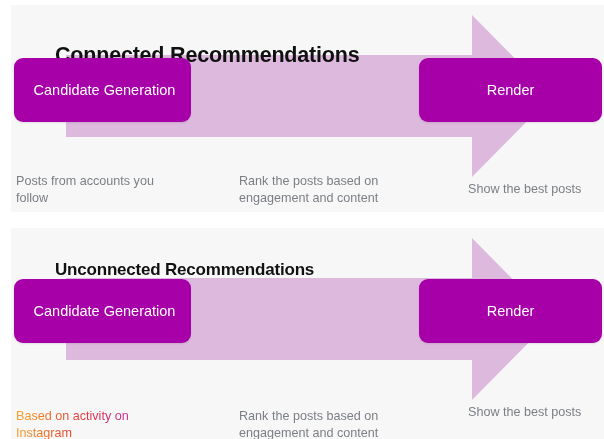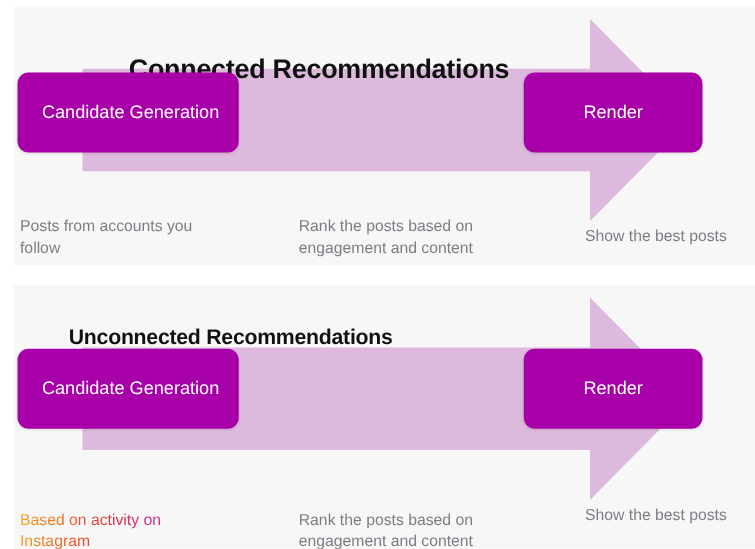--- a/index.html
+++ b/index.html
@@ -46,21 +46,21 @@
 
   
   .panel-title {
     position: absolute;
     left: 44px;
     font-weight: bold;
     color: #111111;
     letter-spacing: -0.2px;
     white-space: nowrap;
   }
-  .panel--top .panel-title    { top: 20px; font-size: 21.5px; margin-left: 48px; }
+  .panel--top .panel-title    { top: 20px; font-size: 21.5px; }
   .panel--bottom .panel-title { top: 18px; font-size: 17px; }
 
   
   .stage-row {
     position: absolute;
     left: 0;
     width: 593px;
     height: 64px;
   }
   .panel--top .stage-row    { top: 53px; }
@@ -73,21 +73,21 @@
     border-radius: 9px;
     color: #ffffff;
     display: flex;
     align-items: center;
     justify-content: center;
     font-size: 14.5px;
     box-shadow: 0 1px 2px rgba(0,0,0,0.10);
   }
   .stage-box--1 { left: 3px;   width: 177px; }
   .stage-box--2 { left: 206px; width: 177px; }
-  .stage-box--3 { left: 408px; width: 143px; }
+  .stage-box--3 { left: 408px; width: 183px; }
   .stage-box--1 .stage-label { padding-left: 4px; }
 
   
   .caption {
     position: absolute;
     font-size: 12.6px;
     line-height: 17px;
     color: #7b7f85;
   }
   .caption--1 { left: 5px;   width: 160px; }

